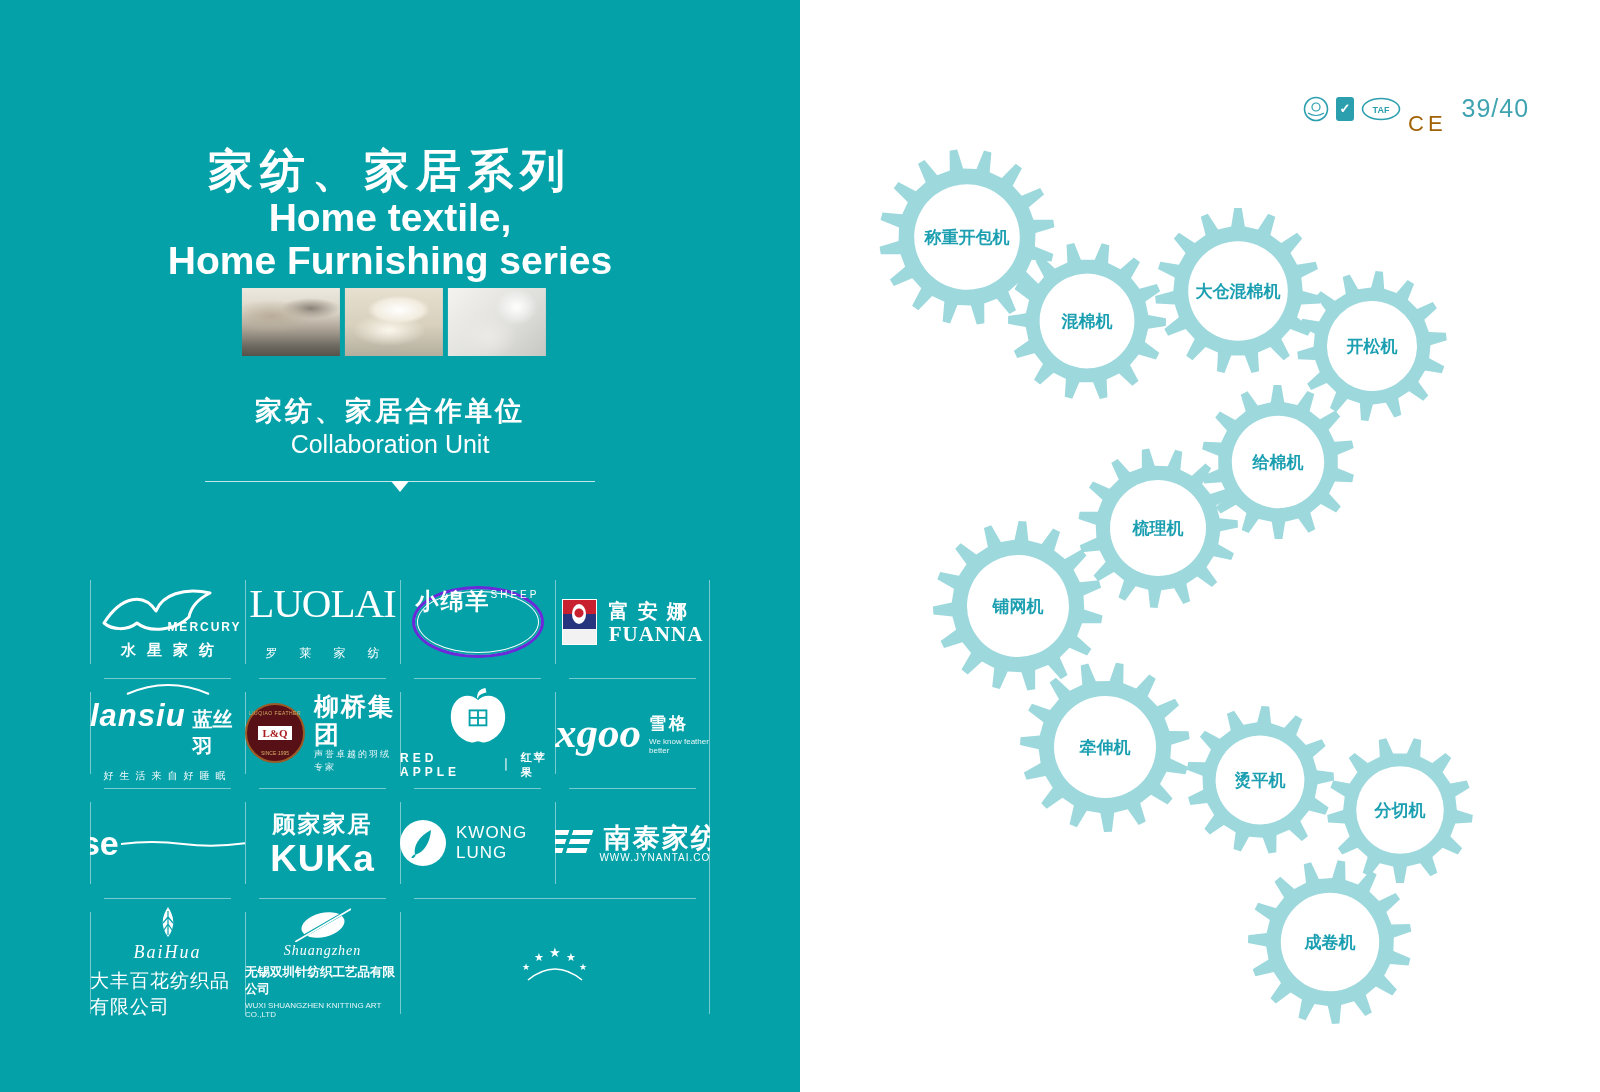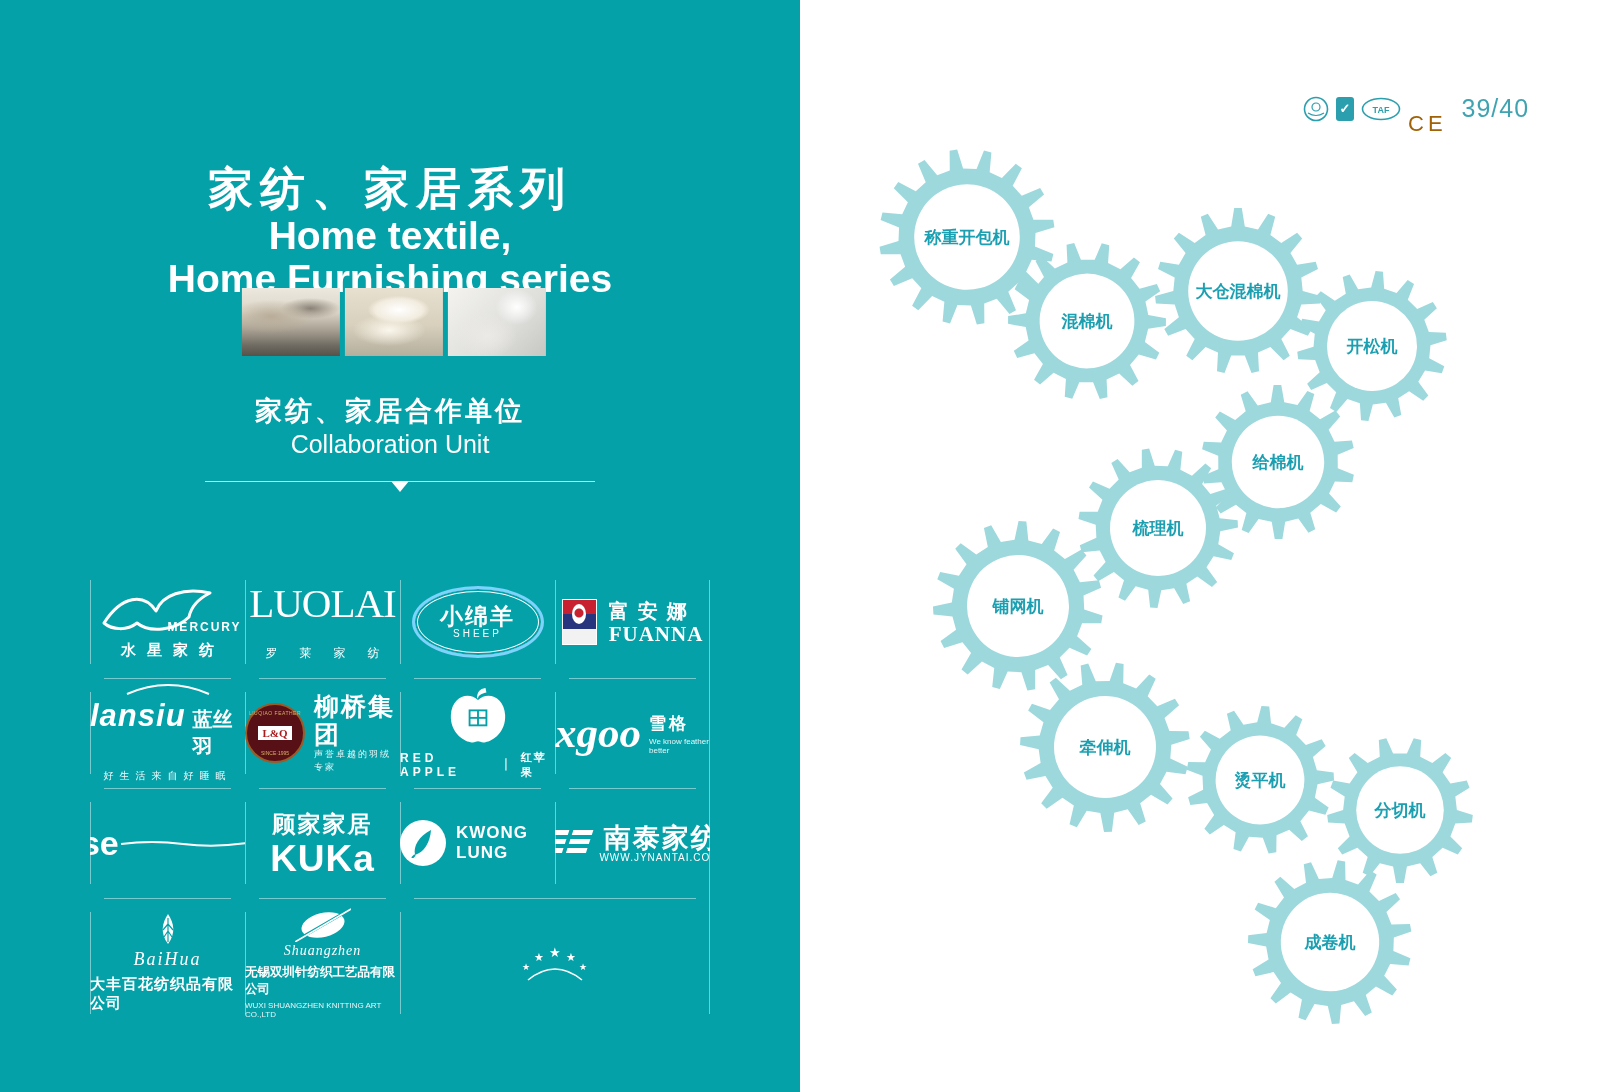--- a/index.html
+++ b/index.html
@@ -3,21 +3,21 @@
 <meta charset="utf-8">
 <style>
   html,body{margin:0;padding:0;}
   body{width:1600px;height:1092px;position:relative;overflow:hidden;background:#fff;
        font-family:"Liberation Sans",sans-serif;}
   .page{position:absolute;inset:0;}
 
   
   .left-panel{position:absolute;left:0;top:0;width:800px;height:1092px;background:#05a1a9;color:#fff;}
 
-  .titles{position:absolute;top:164px;left:0;right:20px;text-align:center;}
+  .titles{position:absolute;top:146px;left:0;right:20px;text-align:center;}
   .title-zh{font-size:45px;font-weight:700;letter-spacing:7px;line-height:50px;}
   .title-en{font-size:39px;font-weight:700;line-height:43px;}
 
   .photos{position:absolute;top:288px;left:400px;transform:translateX(-52%);display:flex;gap:5px;}
   .photo{width:98px;height:68px;}
   .photo1{background:
      radial-gradient(ellipse 60px 24px at 30% 42%, #b9ad99 0%, rgba(185,173,153,0) 70%),
      radial-gradient(ellipse 40px 14px at 70% 30%, #8a8276 0%, rgba(138,130,118,0) 75%),
      linear-gradient(180deg,#ece8df 0%,#ddd6c8 35%,#a89f92 62%,#6e6a61 85%,#56524a 100%);}
   .photo2{background:
@@ -46,23 +46,23 @@
   .cell.rtop::after{content:"";position:absolute;top:0;left:14px;right:14px;height:1px;background:rgba(255,255,255,.45);}
   .span2{grid-column:span 2;}
   .row{display:flex;align-items:center;}
 
   .mercury-word{font-size:12px;font-weight:700;letter-spacing:2px;margin-top:-16px;margin-left:74px;}
   .mercury-zh{font-size:15px;font-weight:700;letter-spacing:11px;margin-right:-11px;margin-top:2px;}
 
   .lu-word{font-family:"Liberation Serif",serif;font-size:41px;line-height:40px;letter-spacing:-1px;}
   .lu-zh{font-size:12px;letter-spacing:22px;margin-right:-22px;margin-top:17px;}
 
-  .sheep-oval{width:126px;height:66px;border:3px solid #7dd3fc;border-radius:50%;
+  .sheep-oval{width:126px;height:66px;border:3px solid #6d28d9;border-radius:50%;
      box-shadow:inset 0 0 0 2px #05a1a9, inset 0 0 0 3px #fff;
-     display:flex;flex-direction:column;align-items:center;justify-content:center;}
+     display:flex;flex-direction:row;align-items:flex-start;justify-content:center;}
   .sheep-zh{font-size:23px;font-weight:700;letter-spacing:2px;line-height:24px;}
   .sheep-en{font-size:10px;letter-spacing:3px;line-height:12px;}
 
   .fa-emblem{width:33px;height:44px;border:1px solid #fff;position:relative;
      background:linear-gradient(180deg,#c8202f 0 32%,#27357f 32% 66%,#f2f2f2 66% 100%);}
   .fa-emblem::before{content:"";position:absolute;left:50%;top:4px;transform:translateX(-50%);
      width:14px;height:20px;border-radius:50%;background:radial-gradient(circle at 50% 45%, #c8202f 0 4px, #fff 5px);}
   .fa-col{display:flex;flex-direction:column;margin-left:12px;}
   .fa-zh{font-size:20px;font-weight:700;letter-spacing:9px;margin-right:-9px;line-height:24px;}
   .fa-en{font-family:"Liberation Serif",serif;font-size:21px;font-weight:700;letter-spacing:1px;line-height:22px;}
@@ -97,31 +97,31 @@
   .sun-globe{position:absolute;top:-6px;right:14px;width:11px;height:11px;border:1.5px solid #fff;border-radius:50%;
      background:linear-gradient(90deg,transparent 45%,#fff 45% 55%,transparent 55%),
                 linear-gradient(0deg,transparent 45%,#fff 45% 55%,transparent 55%);}
   .sun-bird{position:absolute;right:-24px;bottom:-6px;}
   .sun-en{font-size:19px;font-weight:700;letter-spacing:8px;margin-right:-8px;margin-top:2px;}
 
   .kuka-zh{font-size:23px;font-weight:700;letter-spacing:2px;line-height:26px;}
   .kuka-word{font-size:37px;font-weight:800;letter-spacing:1px;line-height:34px;}
 
   .kl-circle{width:46px;height:46px;border-radius:50%;background:#fff;display:flex;align-items:center;justify-content:center;flex:none;}
-  .kl-word{font-size:17px;font-weight:700;letter-spacing:1px;margin-left:10px;}
+  .kl-word{font-size:17px;font-weight:400;letter-spacing:1px;margin-left:10px;}
 
   .nt-icon{display:flex;gap:4px;transform:skewX(-18deg);}
   .nt-icon span{width:20px;height:27px;
      background:repeating-linear-gradient(180deg,#fff 0 5px,rgba(255,255,255,0) 5px 9px);}
   .nt-col{display:flex;flex-direction:column;margin-left:10px;align-items:flex-end;}
   .nt-zh{font-family:"Liberation Serif",serif;font-size:27px;font-weight:700;letter-spacing:2px;line-height:28px;}
   .nt-url{font-size:10px;letter-spacing:1px;}
 
   .bh-script{font-family:"Liberation Serif",serif;font-style:italic;font-size:18px;letter-spacing:2px;}
-  .bh-zh{font-size:15px;font-weight:700;letter-spacing:1px;}
+  .bh-zh{font-size:19px;font-weight:400;letter-spacing:1px;}
 
   .sz-script{font-family:"Liberation Serif",serif;font-style:italic;font-size:14px;letter-spacing:1px;margin-top:-4px;}
   .sz-zh{font-size:12.5px;font-weight:700;}
   .sz-en{font-size:8px;opacity:.9;margin-top:-2px;}
 
   .tx-row{display:flex;align-items:center;gap:14px;}
   .tx-stars{position:relative;width:70px;height:42px;flex:none;}
   .tx-stars i{position:absolute;font-style:normal;color:#fff;}
   .tx-col{display:flex;flex-direction:column;}
   .tx-zh{font-size:24px;font-weight:700;letter-spacing:1px;line-height:28px;}

